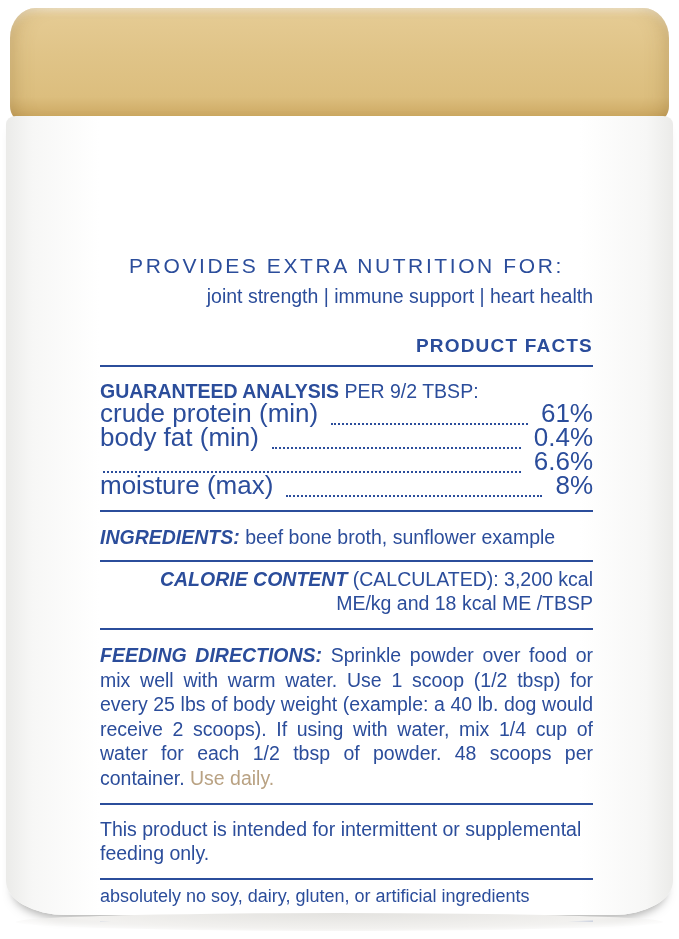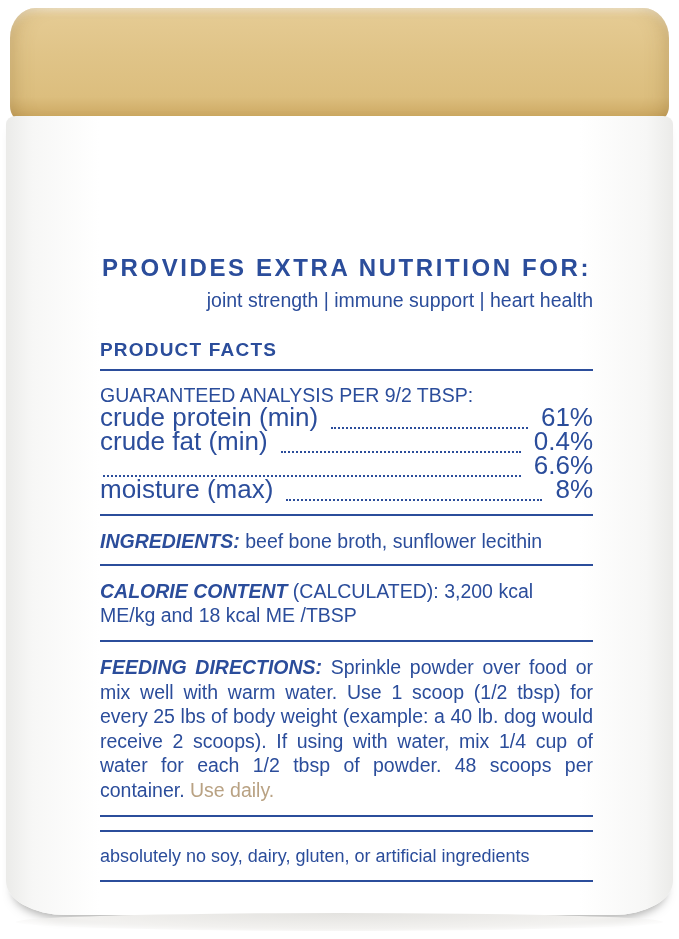--- a/index.html
+++ b/index.html
@@ -27,40 +27,40 @@
   .base-strip{
     position:absolute;left:16px;right:16px;bottom:8px;height:18px;
     background:radial-gradient(ellipse at 50% 0%,#e3e2df 0%,#f2f1ef 60%,rgba(255,255,255,0) 85%);
     border-radius:50%;
   }
   
   .content{
     position:absolute;left:94px;top:138px;width:493px;
     color:var(--blue);
   }
-  .t-title{font-size:24px;letter-spacing:2.6px;text-align:center;white-space:nowrap;font-weight:700;}
+  .t-title{font-size:21px;letter-spacing:2.6px;text-align:center;white-space:nowrap;font-weight:400;}
   .t-sub{font-size:19.5px;text-align:right;margin-top:7px;}
-  .t-facts{font-size:19px;font-weight:bold;letter-spacing:1.2px;text-align:left;margin-top:27px;}
+  .t-facts{font-size:19px;font-weight:bold;letter-spacing:1.2px;text-align:right;margin-top:27px;}
   .rule{border:none;border-top:2px solid var(--blue);margin:0;}
   .r1{margin-top:8px;}
   .ga-head{font-size:19.5px;margin-top:13px;}
-  .ga-head b{font-weight:normal;}
+  .ga-head b{font-weight:bold;}
   .ga-rows{margin-top:2px;}
   .ga-row{display:flex;align-items:flex-end;height:24px;font-size:26px;gap:10px;}
   .ga-name{white-space:nowrap;}
   .leader{flex:1;border-bottom:2.5px dotted var(--blue);margin:0 3px 4px 3px;}
   .ga-value{white-space:nowrap;}
   .sec{font-size:19.5px;line-height:24px;margin:0;}
   .sec b{font-weight:bold;font-style:italic;}
   .m-ing{margin-top:13px;}
-  .m-cal{margin-top:13px;}
+  .m-cal{margin-top:5px;text-align:right;}
   .m-feed{margin-top:13px;text-align:justify;line-height:24.5px;}
   .hl{color:var(--tan);}
   .m-note{margin-top:12px;}
-  .m-free{margin-top:12px;font-size:18px;white-space:nowrap;}
+  .m-free{margin-top:4px;font-size:18px;white-space:nowrap;}
   .r-ga{margin-top:9px;}
   .r-ing{margin-top:11px;}
   .r-cal{margin-top:13px;}
   .r-feed{margin-top:13px;}
   .r-note{margin-top:13px;}
   .r-free{margin-top:12px;}
 </style>
 </head>
 <body>
 
@@ -80,55 +80,56 @@
         <b>GUARANTEED ANALYSIS</b>
         <span>PER 9/2 TBSP:</span>
       </div>
       <div class="ga-rows">
           <div class="ga-row">
             <span class="ga-name">crude protein (min)</span>
             <span class="leader"></span>
             <span class="ga-value">61%</span>
           </div>
           <div class="ga-row">
-            <span class="ga-name">crude fat (min)</span>
+            <span class="ga-name">body fat (min)</span>
             <span class="leader"></span>
             <span class="ga-value">0.4%</span>
           </div>
           <div class="ga-row">
             <span class="leader"></span>
             <span class="ga-value">6.6%</span>
           </div>
           <div class="ga-row">
             <span class="ga-name">moisture (max)</span>
             <span class="leader"></span>
             <span class="ga-value">8%</span>
           </div>
         </div>
       <hr class="rule r-ga">
 
       <p class="sec m-ing">
         <b>INGREDIENTS:</b>
-        <span>beef bone broth, sunflower lecithin</span>
+        <span>beef bone broth, sunflower example</span>
       </p>
       <hr class="rule r-ing">
 
       <p class="sec m-cal">
         <b>CALORIE CONTENT</b>
         <span>(CALCULATED): 3,200 kcal ME/kg and 18 kcal ME /TBSP</span>
       </p>
       <hr class="rule r-cal">
 
       <p class="sec m-feed">
         <b>FEEDING DIRECTIONS:</b>
         <span>Sprinkle powder over food or mix well with warm water. Use 1 scoop (1/2 tbsp) for every 25 lbs of body weight (example: a 40 lb. dog would receive 2 scoops). If using with water, mix 1/4 cup of water for each 1/2 tbsp of powder. 48 scoops per container.</span>
         <span class="hl">Use daily.</span>
       </p>
       <hr class="rule r-feed">
 
+      <p class="sec m-note">This product is intended for intermittent or supplemental feeding only.</p>
       <hr class="rule r-note">
 
       <p class="sec m-free">absolutely no soy, dairy, gluten, or artificial ingredients</p>
       <hr class="rule r-free">
 
     </div>
   </div>
 
   <div class="base-strip"></div>
 </div>

